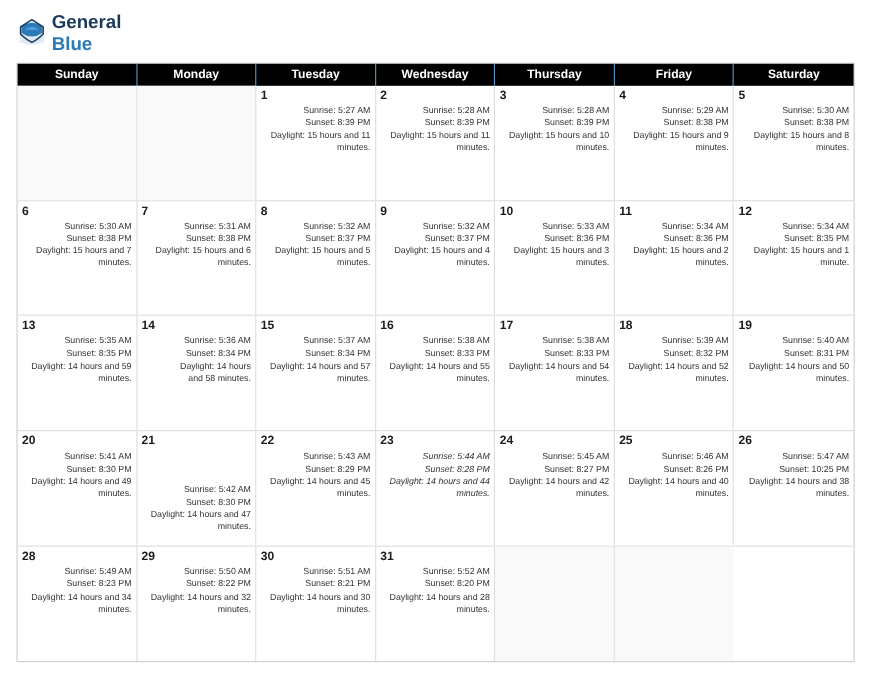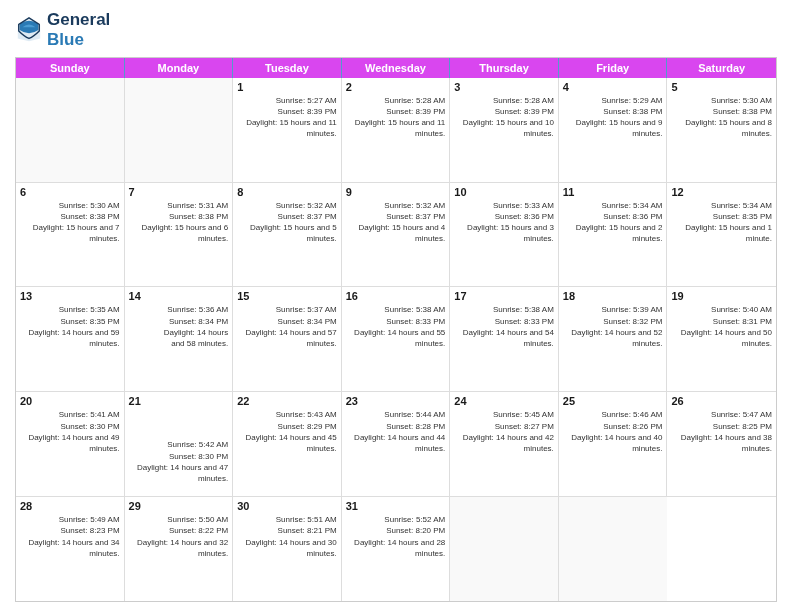--- a/index.html
+++ b/index.html
@@ -54,21 +54,21 @@
     }
     .calendar {
       flex: 1;
       display: flex;
       flex-direction: column;
       border: 1px solid #ccc;
     }
     .calendar-header-row {
       display: grid;
       grid-template-columns: repeat(7, 1fr);
-      background: #d946ef;
+      background: #000000;
     }
     .cal-header-cell {
       color: #fff;
       font-size: 11px;
       font-weight: bold;
       padding: 4px 5px;
       border-right: 1px solid #5599cc;
       text-align: center;
     }
     .cal-header-cell:last-child { border-right: none; }
@@ -278,40 +278,40 @@
 Daylight: 14 hours and 47 minutes.</div>
           </div>
           <div class="cal-cell">
             <div class="day-num">22</div>
             <div class="cell-text" style="white-space: pre-line;">Sunrise: 5:43 AM
 Sunset: 8:29 PM
 Daylight: 14 hours and 45 minutes.</div>
           </div>
           <div class="cal-cell">
             <div class="day-num">23</div>
-            <div class="cell-text" style="white-space: pre-line;">Sunrise: 5:44 AM
+            <div class="cell-text" style="white-space: pre-line; font-style: italic;">Sunrise: 5:44 AM
 Sunset: 8:28 PM
 Daylight: 14 hours and 44 minutes.</div>
           </div>
           <div class="cal-cell">
             <div class="day-num">24</div>
             <div class="cell-text" style="white-space: pre-line;">Sunrise: 5:45 AM
 Sunset: 8:27 PM
 Daylight: 14 hours and 42 minutes.</div>
           </div>
           <div class="cal-cell">
             <div class="day-num">25</div>
             <div class="cell-text" style="white-space: pre-line;">Sunrise: 5:46 AM
 Sunset: 8:26 PM
 Daylight: 14 hours and 40 minutes.</div>
           </div>
           <div class="cal-cell">
             <div class="day-num">26</div>
             <div class="cell-text" style="white-space: pre-line;">Sunrise: 5:47 AM
-Sunset: 8:25 PM
+Sunset: 10:25 PM
 Daylight: 14 hours and 38 minutes.</div>
           </div>
         </div>
         <div class="cal-row">
           <div class="cal-cell">
             <div class="day-num">28</div>
             <div class="cell-text" style="white-space: pre-line;">Sunrise: 5:49 AM
 Sunset: 8:23 PM
 Daylight: 14 hours and 34 minutes.</div>
           </div>

